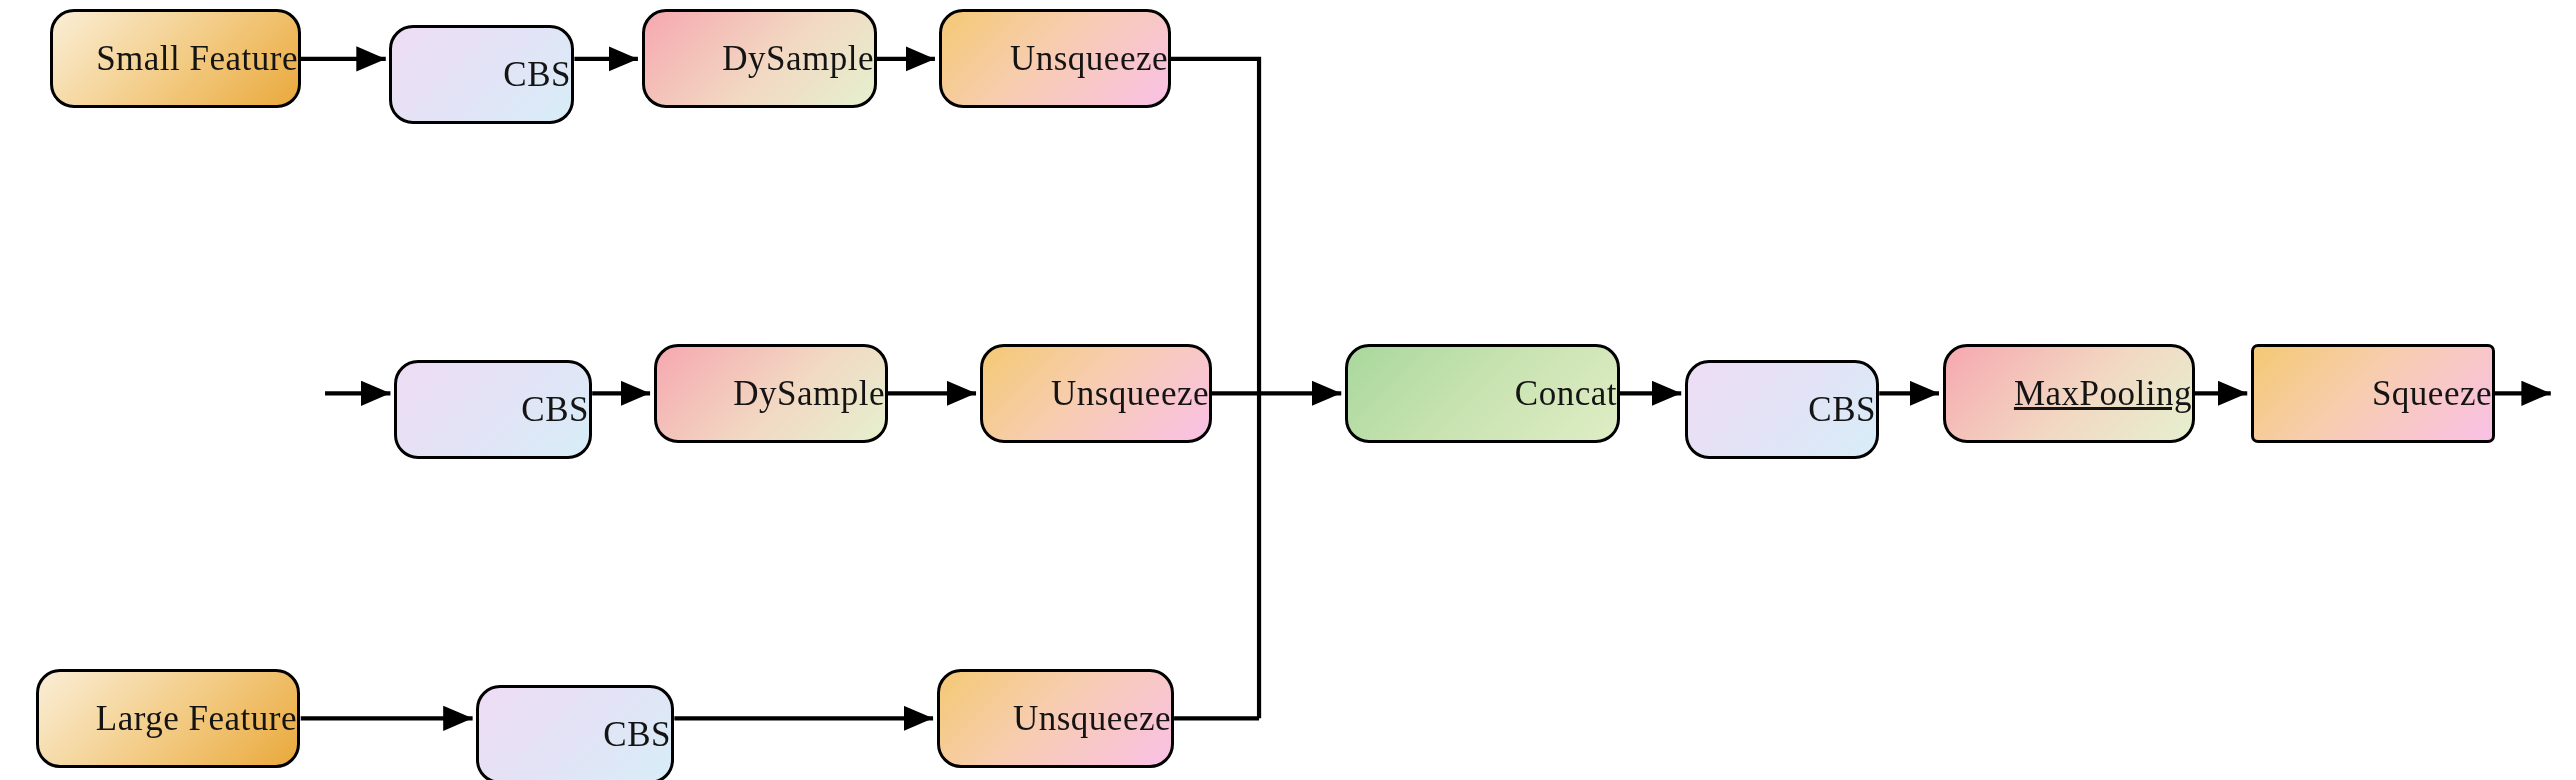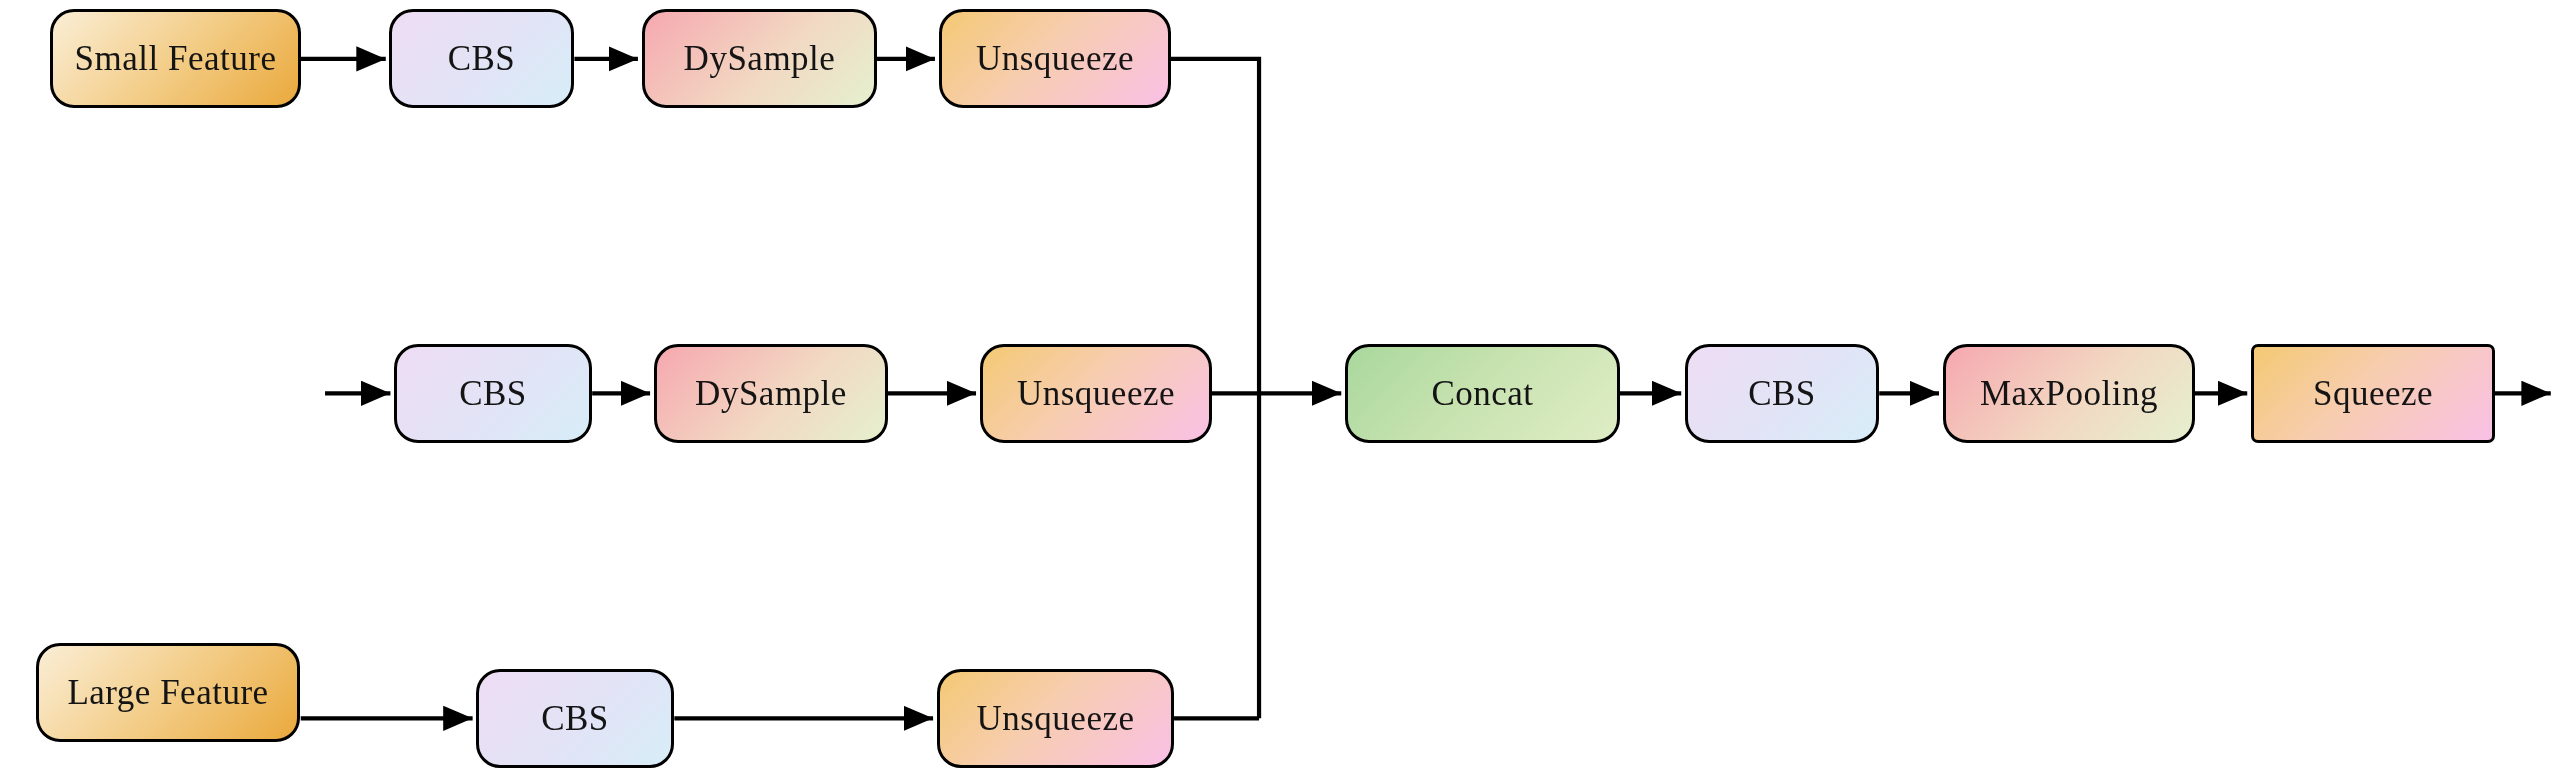--- a/index.html
+++ b/index.html
@@ -18,31 +18,32 @@
     height: 781px;
   }
   .node {
     position: absolute;
     height: 99px;
     box-sizing: border-box;
     border: 3.3px solid var(--border, #000);
     border-radius: 24px;
     display: flex;
     align-items: center;
-    justify-content: center;
+    justify-content: flex-end;
     font-size: 35px;
     color: #141414;
     letter-spacing: 0.5px;
   }
   .node .node-label { white-space: nowrap; }
   .style-feature {
     background: linear-gradient(135deg, var(--feature-start) 0%, var(--feature-mid) 50%, var(--feature-end) 100%);
   }
   .style-cbs {
     background: linear-gradient(135deg, var(--cbs-start) 0%, var(--cbs-mid) 50%, var(--cbs-end) 100%);
+    margin-top: 16px;
   }
   .style-pink-green {
     background: linear-gradient(135deg, var(--pink-green-start) 0%, var(--pink-green-mid) 55%, var(--pink-green-end) 100%);
   }
   .style-gold-pink {
     background: linear-gradient(135deg, var(--gold-pink-start) 0%, var(--gold-pink-mid) 45%, var(--gold-pink-end) 100%);
   }
   .style-green {
     background: linear-gradient(135deg, var(--green-start) 0%, var(--green-mid) 50%, var(--green-end) 100%);
     border-radius: 24px;
@@ -104,28 +105,28 @@
   </div>
   <div class="node style-gold-pink" style="left:980px; top:344px; width:232px;">
     <span class="node-label">Unsqueeze</span>
   </div>
   <div class="node style-green" style="left:1345px; top:344px; width:275px;">
     <span class="node-label">Concat</span>
   </div>
   <div class="node style-cbs" style="left:1685px; top:344px; width:194px;">
     <span class="node-label">CBS</span>
   </div>
-  <div class="node style-pink-green" style="left:1943px; top:344px; width:252px;">
+  <div class="node style-pink-green" style="left:1943px; top:344px; width:252px;text-decoration:underline;">
     <span class="node-label">MaxPooling</span>
   </div>
   <div class="node style-gold-pink" style="left:2251px; top:344px; width:244px;border-radius:7px;">
     <span class="node-label">Squeeze</span>
   </div>
 
-  <div class="node style-feature" style="left:36px; top:643px; width:264px;">
+  <div class="node style-feature" style="left:36px; top:669px; width:264px;">
     <span class="node-label">Large Feature</span>
   </div>
   <div class="node style-cbs" style="left:476px; top:669px; width:198px;">
     <span class="node-label">CBS</span>
   </div>
   <div class="node style-gold-pink" style="left:937px; top:669px; width:237px;">
     <span class="node-label">Unsqueeze</span>
   </div>
 
 </div>

